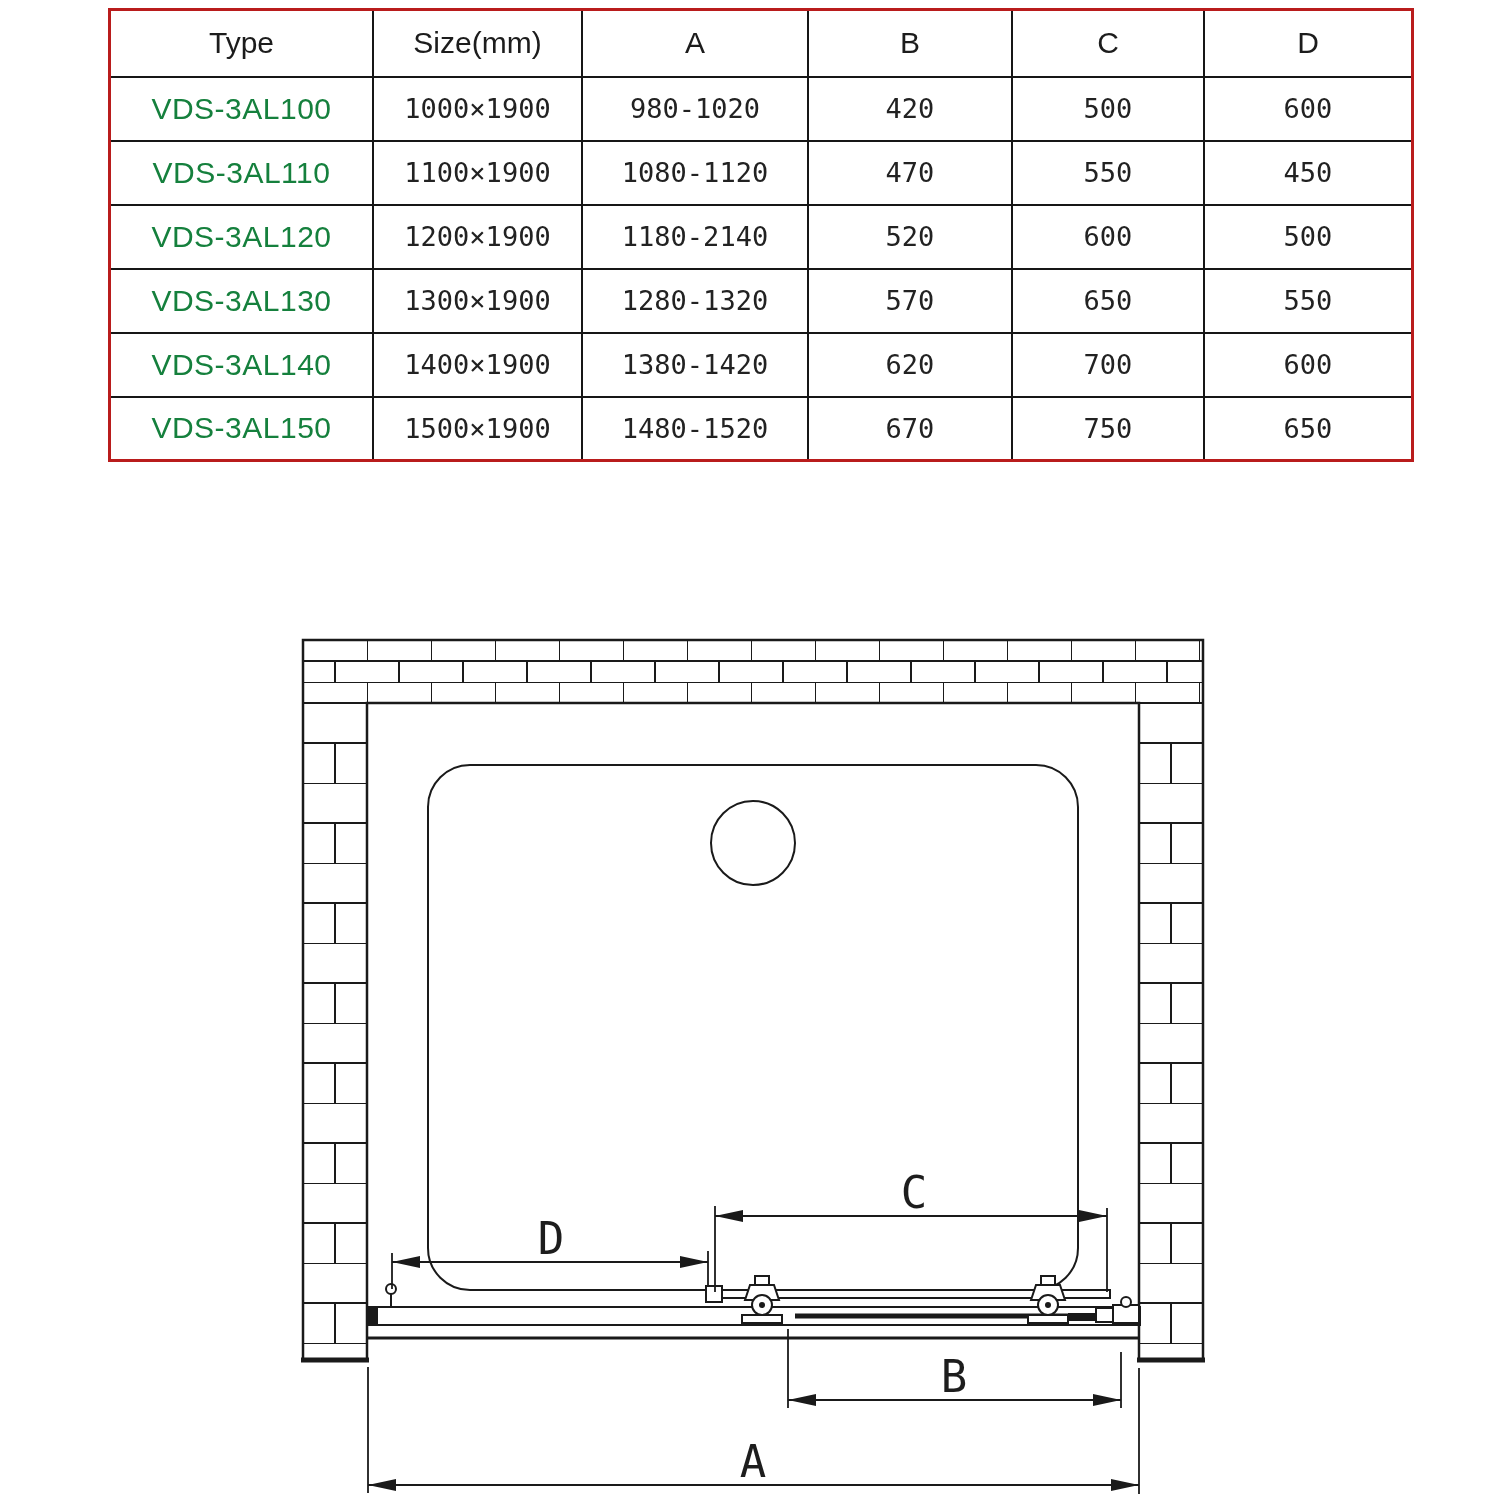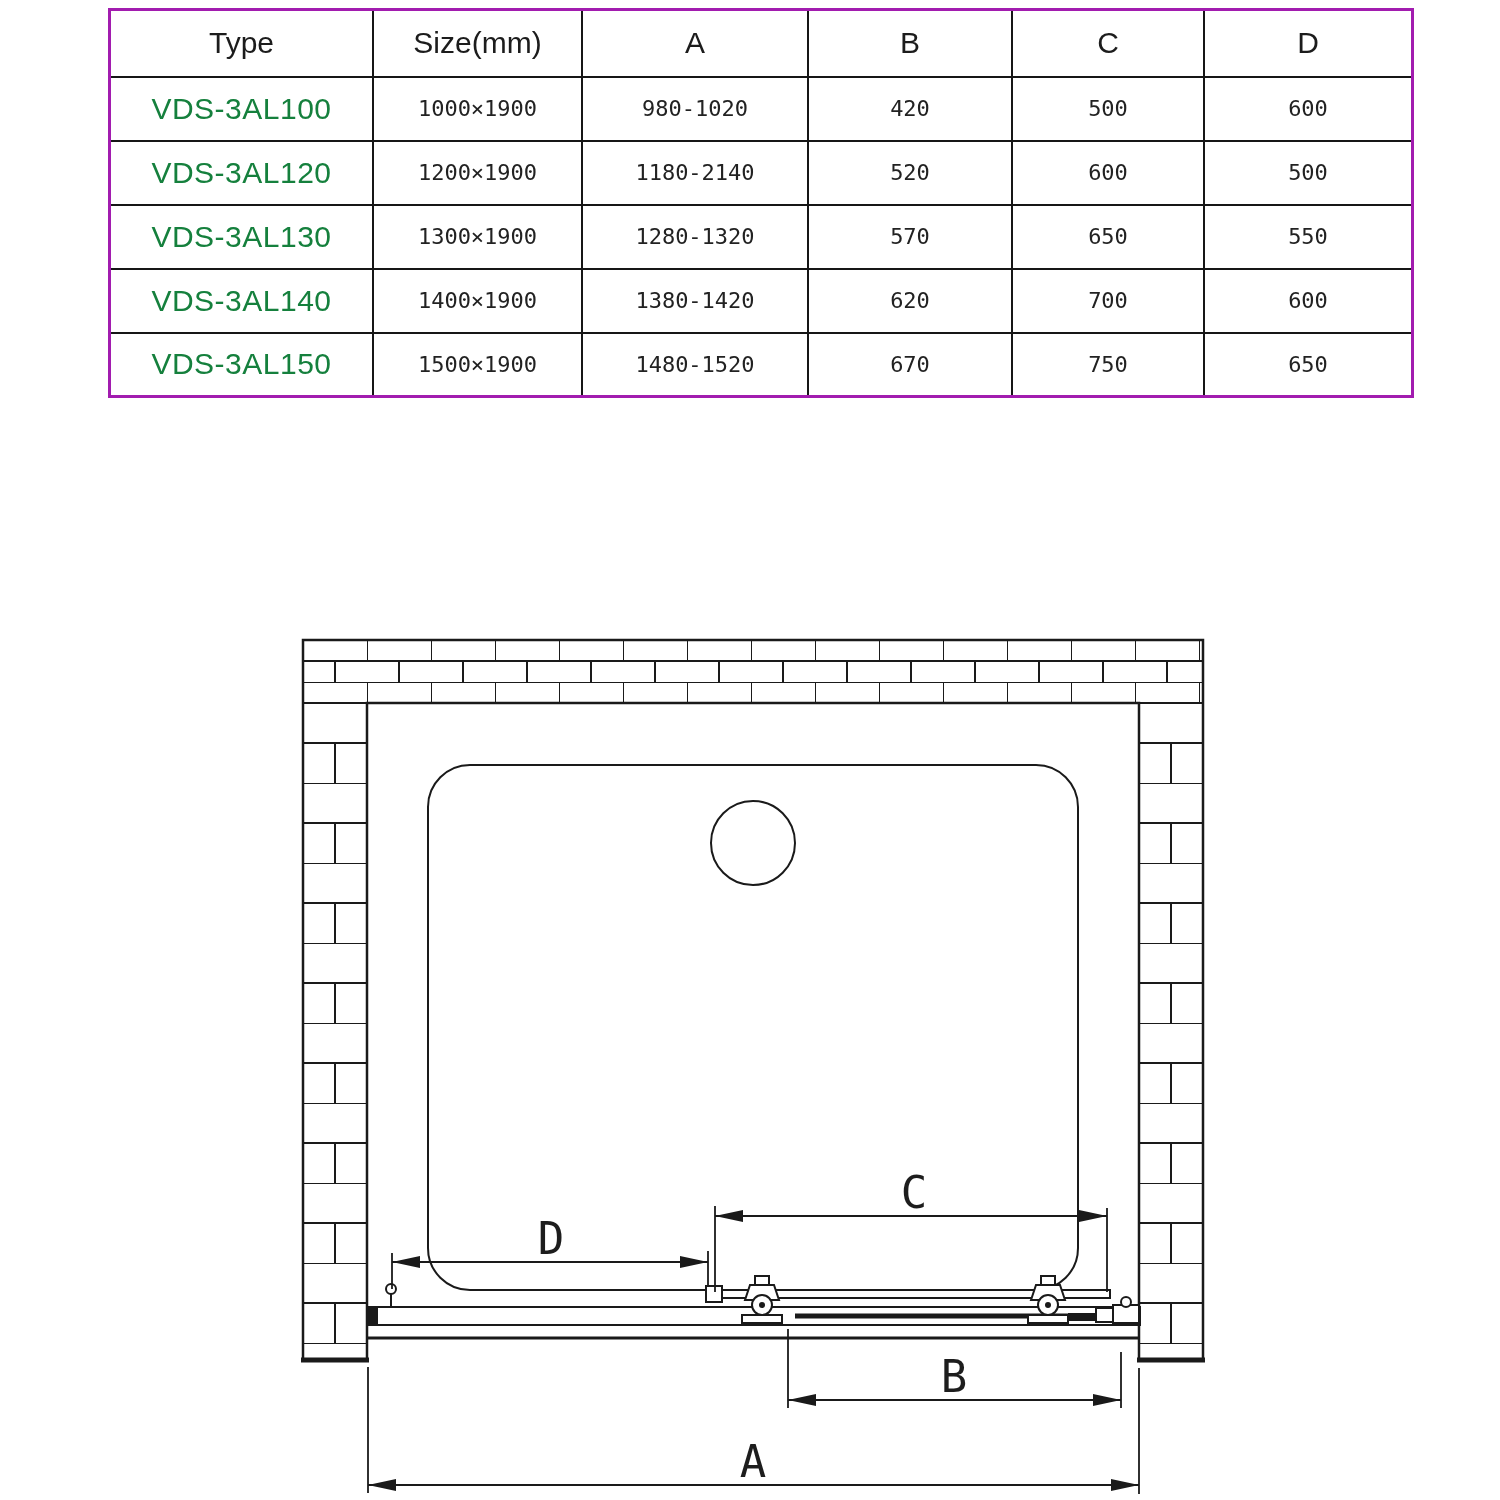--- a/index.html
+++ b/index.html
@@ -4,32 +4,32 @@
 <style>
   html,body{margin:0;padding:0;background:#fff;}
   #stage{position:relative;width:1500px;height:1500px;background:#fff;overflow:hidden;
          font-family:"Liberation Sans",sans-serif;color:#1c1c1c;}
 
   
   table.spec{position:absolute;left:108px;top:8px;width:1290px;
              border-collapse:collapse;table-layout:fixed;background:#fff;}
   table.spec th,table.spec td{border:2px solid #161616;text-align:center;vertical-align:middle;
              padding:0;overflow:hidden;white-space:nowrap;}
-  table.spec{border:3px solid #a21caf;}
+  table.spec{border:3px solid #b91c1c;}
   table.spec thead tr{height:67px;}
   table.spec tbody tr{height:64px;}
   table.spec th{font-family:"Liberation Sans",sans-serif;font-size:30px;font-weight:400;color:#1c1c1c;}
   table.spec th:nth-child(1){width:261px;}
   table.spec th:nth-child(2){width:207px;}
   table.spec th:nth-child(3){width:224px;}
   table.spec th:nth-child(4){width:202px;}
   table.spec th:nth-child(5){width:190px;}
   table.spec th:nth-child(6){width:206px;}
   td.c-type{font-family:"Liberation Sans",sans-serif;font-size:30px;letter-spacing:.5px;color:#15803d;}
-  td.c-num{font-family:"DejaVu Sans Mono",monospace;font-size:22px;color:#222;}
+  td.c-num{font-family:"DejaVu Sans Mono",monospace;font-size:27px;color:#222;}
 
   
   svg#drawing{position:absolute;left:0;top:0;}
   .ln{stroke:#1a1a1a;stroke-width:2;fill:none;}
   .lnw{stroke:#1a1a1a;stroke-width:2.5;fill:none;}
   .thick{stroke:#1a1a1a;stroke-width:5;fill:none;}
   .fillw{fill:#fff;stroke:#1a1a1a;stroke-width:2;}
   .filld{fill:#1a1a1a;stroke:none;}
   .dim{stroke:#1a1a1a;stroke-width:1.8;fill:none;}
   .dimtxt{font-family:"DejaVu Sans Mono",monospace;font-size:44px;fill:#1d1d1d;}
@@ -51,20 +51,28 @@
         </tr>
       </thead>
     <tbody>
         <tr>
           <td class="c-type">VDS-3AL100</td>
           <td class="c-num">1000×1900</td>
           <td class="c-num">980-1020</td>
           <td class="c-num">420</td>
           <td class="c-num">500</td>
           <td class="c-num">600</td>
+        </tr>
+        <tr>
+          <td class="c-type">VDS-3AL110</td>
+          <td class="c-num">1100×1900</td>
+          <td class="c-num">1080-1120</td>
+          <td class="c-num">470</td>
+          <td class="c-num">550</td>
+          <td class="c-num">450</td>
         </tr>
         <tr>
           <td class="c-type">VDS-3AL120</td>
           <td class="c-num">1200×1900</td>
           <td class="c-num">1180-2140</td>
           <td class="c-num">520</td>
           <td class="c-num">600</td>
           <td class="c-num">500</td>
         </tr>
         <tr>

